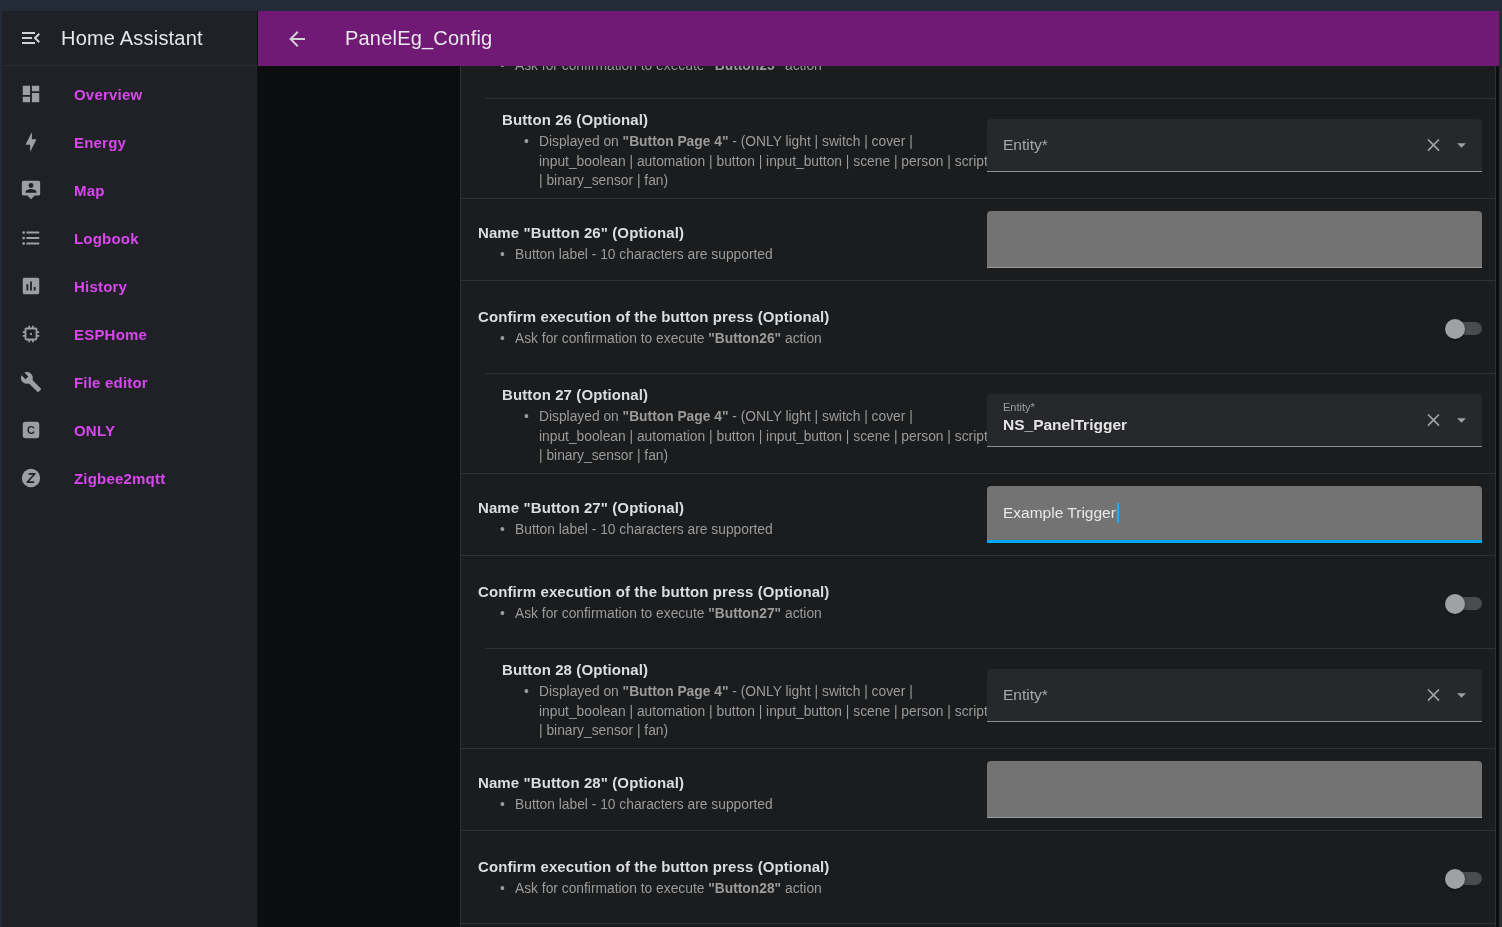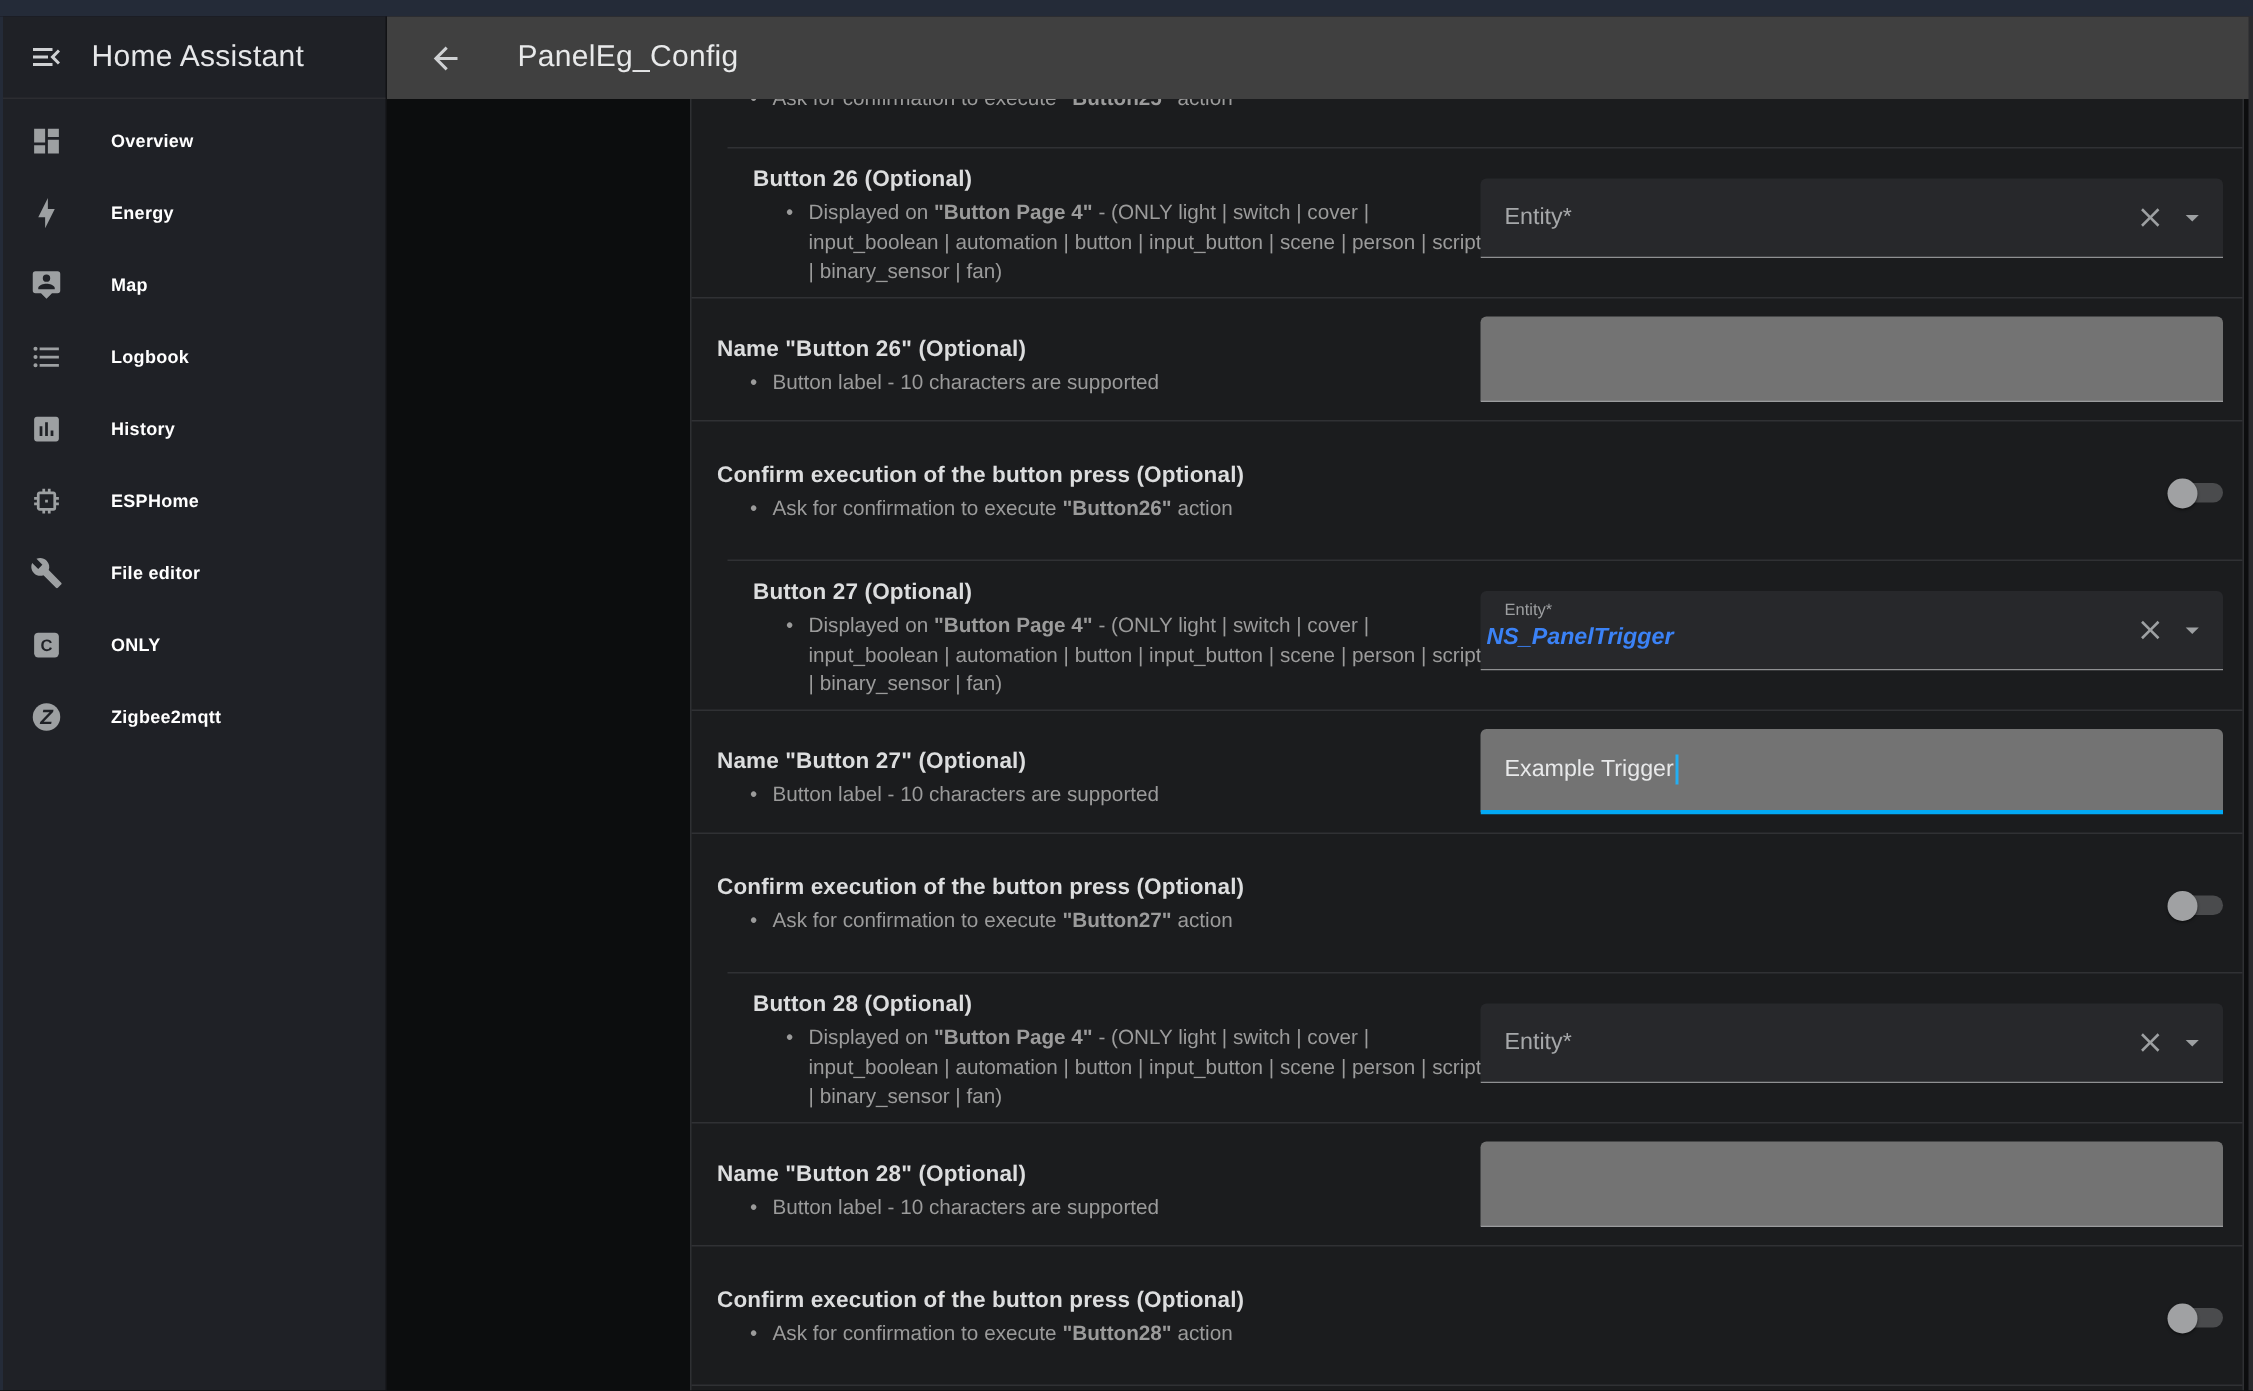--- a/index.html
+++ b/index.html
@@ -15,27 +15,27 @@
   
   .sidebar { position:absolute; left:2px; top:11px; width:256px; height:916px;
     background:#1f2126; border-right:1px solid #121315; }
   .sidebar-header { height:55px; display:flex; align-items:center; padding-left:17px;
     border-bottom:1px solid #2c2d31; }
   .sidebar-title { margin-left:18px; font-size:20px; color:#e6e7e9; letter-spacing:.2px; }
   .menu-btn { width:24px; height:24px; cursor:pointer; }
   .sidebar-items { margin-top:4px; }
   .sidebar-item { height:48px; display:flex; align-items:center; padding-left:18px; cursor:pointer; }
   .si-icon { width:22px; height:22px; flex:0 0 22px; }
-  .si-label { margin-left:32px; font-size:12px; font-weight:700; color:#ffffff; letter-spacing:.2px; }
+  .si-label { margin-left:32px; font-size:15px; font-weight:700; color:#d946ef; letter-spacing:.2px; }
   svg.g { fill:#9da0a2; }
   svg.h { fill:#cfd1d3; }
 
   
   .main-header { position:absolute; left:258px; top:11px; width:1244px; height:55px;
-    background:#404040; display:flex; align-items:center; padding-left:27px; }
+    background:#701a75; display:flex; align-items:center; padding-left:27px; }
   .back-btn { width:24px; height:24px; cursor:pointer; }
   .page-title { margin-left:36px; font-size:20px; color:#e8e9ea; letter-spacing:.2px; }
 
   
   .panel { position:absolute; left:460px; top:66px; width:1036px; height:861px;
     background:#1b1c1e; border-left:1px solid #2f3033; border-right:1px solid #2f3033; }
   .panel-row { display:flex; overflow:hidden; }
   .panel-row + .panel-row, .end-cap { border-top:1px solid #303134; }
   .end-cap { height:4px; }
   .r-partial { height:32px; }
@@ -55,21 +55,21 @@
   .r-partial .row-desc { margin-top:-10px; }
 
   .row-control { flex:0 0 508px; width:508px; padding-right:13px; display:flex; flex-direction:column; }
 
   
   .entity-select { position:relative; margin-top:20px; height:53px; background:#27282b;
     border-radius:4px 4px 0 0; border-bottom:1px solid #8f9092; cursor:pointer; }
   .es-placeholder { position:absolute; left:16px; top:50%; transform:translateY(-50%);
     font-size:15.5px; color:#a6a8aa; }
   .es-float { position:absolute; left:16px; top:7px; font-size:11px; color:#9d9fa1; }
-  .es-value { position:absolute; left:4px; top:22px; font-size:15.5px; font-weight:700; color:#3b82f6;font-style:italic; }
+  .es-value { position:absolute; left:16px; top:22px; font-size:15.5px; font-weight:700; color:#e5e5e5; }
   .es-icons { position:absolute; right:10px; top:50%; transform:translateY(-50%);
     display:flex; align-items:center; gap:7px; }
   .icon-btn { width:21px; height:21px; cursor:pointer; }
 
   
   .text-input { position:relative; margin-top:12px; height:57px; background:#737373;
     border-radius:4px 4px 0 0; border-bottom:1px solid #9b9c9e; cursor:text;
     display:flex; align-items:center; padding-left:16px; }
   .text-input.focused { border-bottom:3px solid #03a9f4; }
   .ti-value { font-size:15.5px; color:#e8e9ea; }

